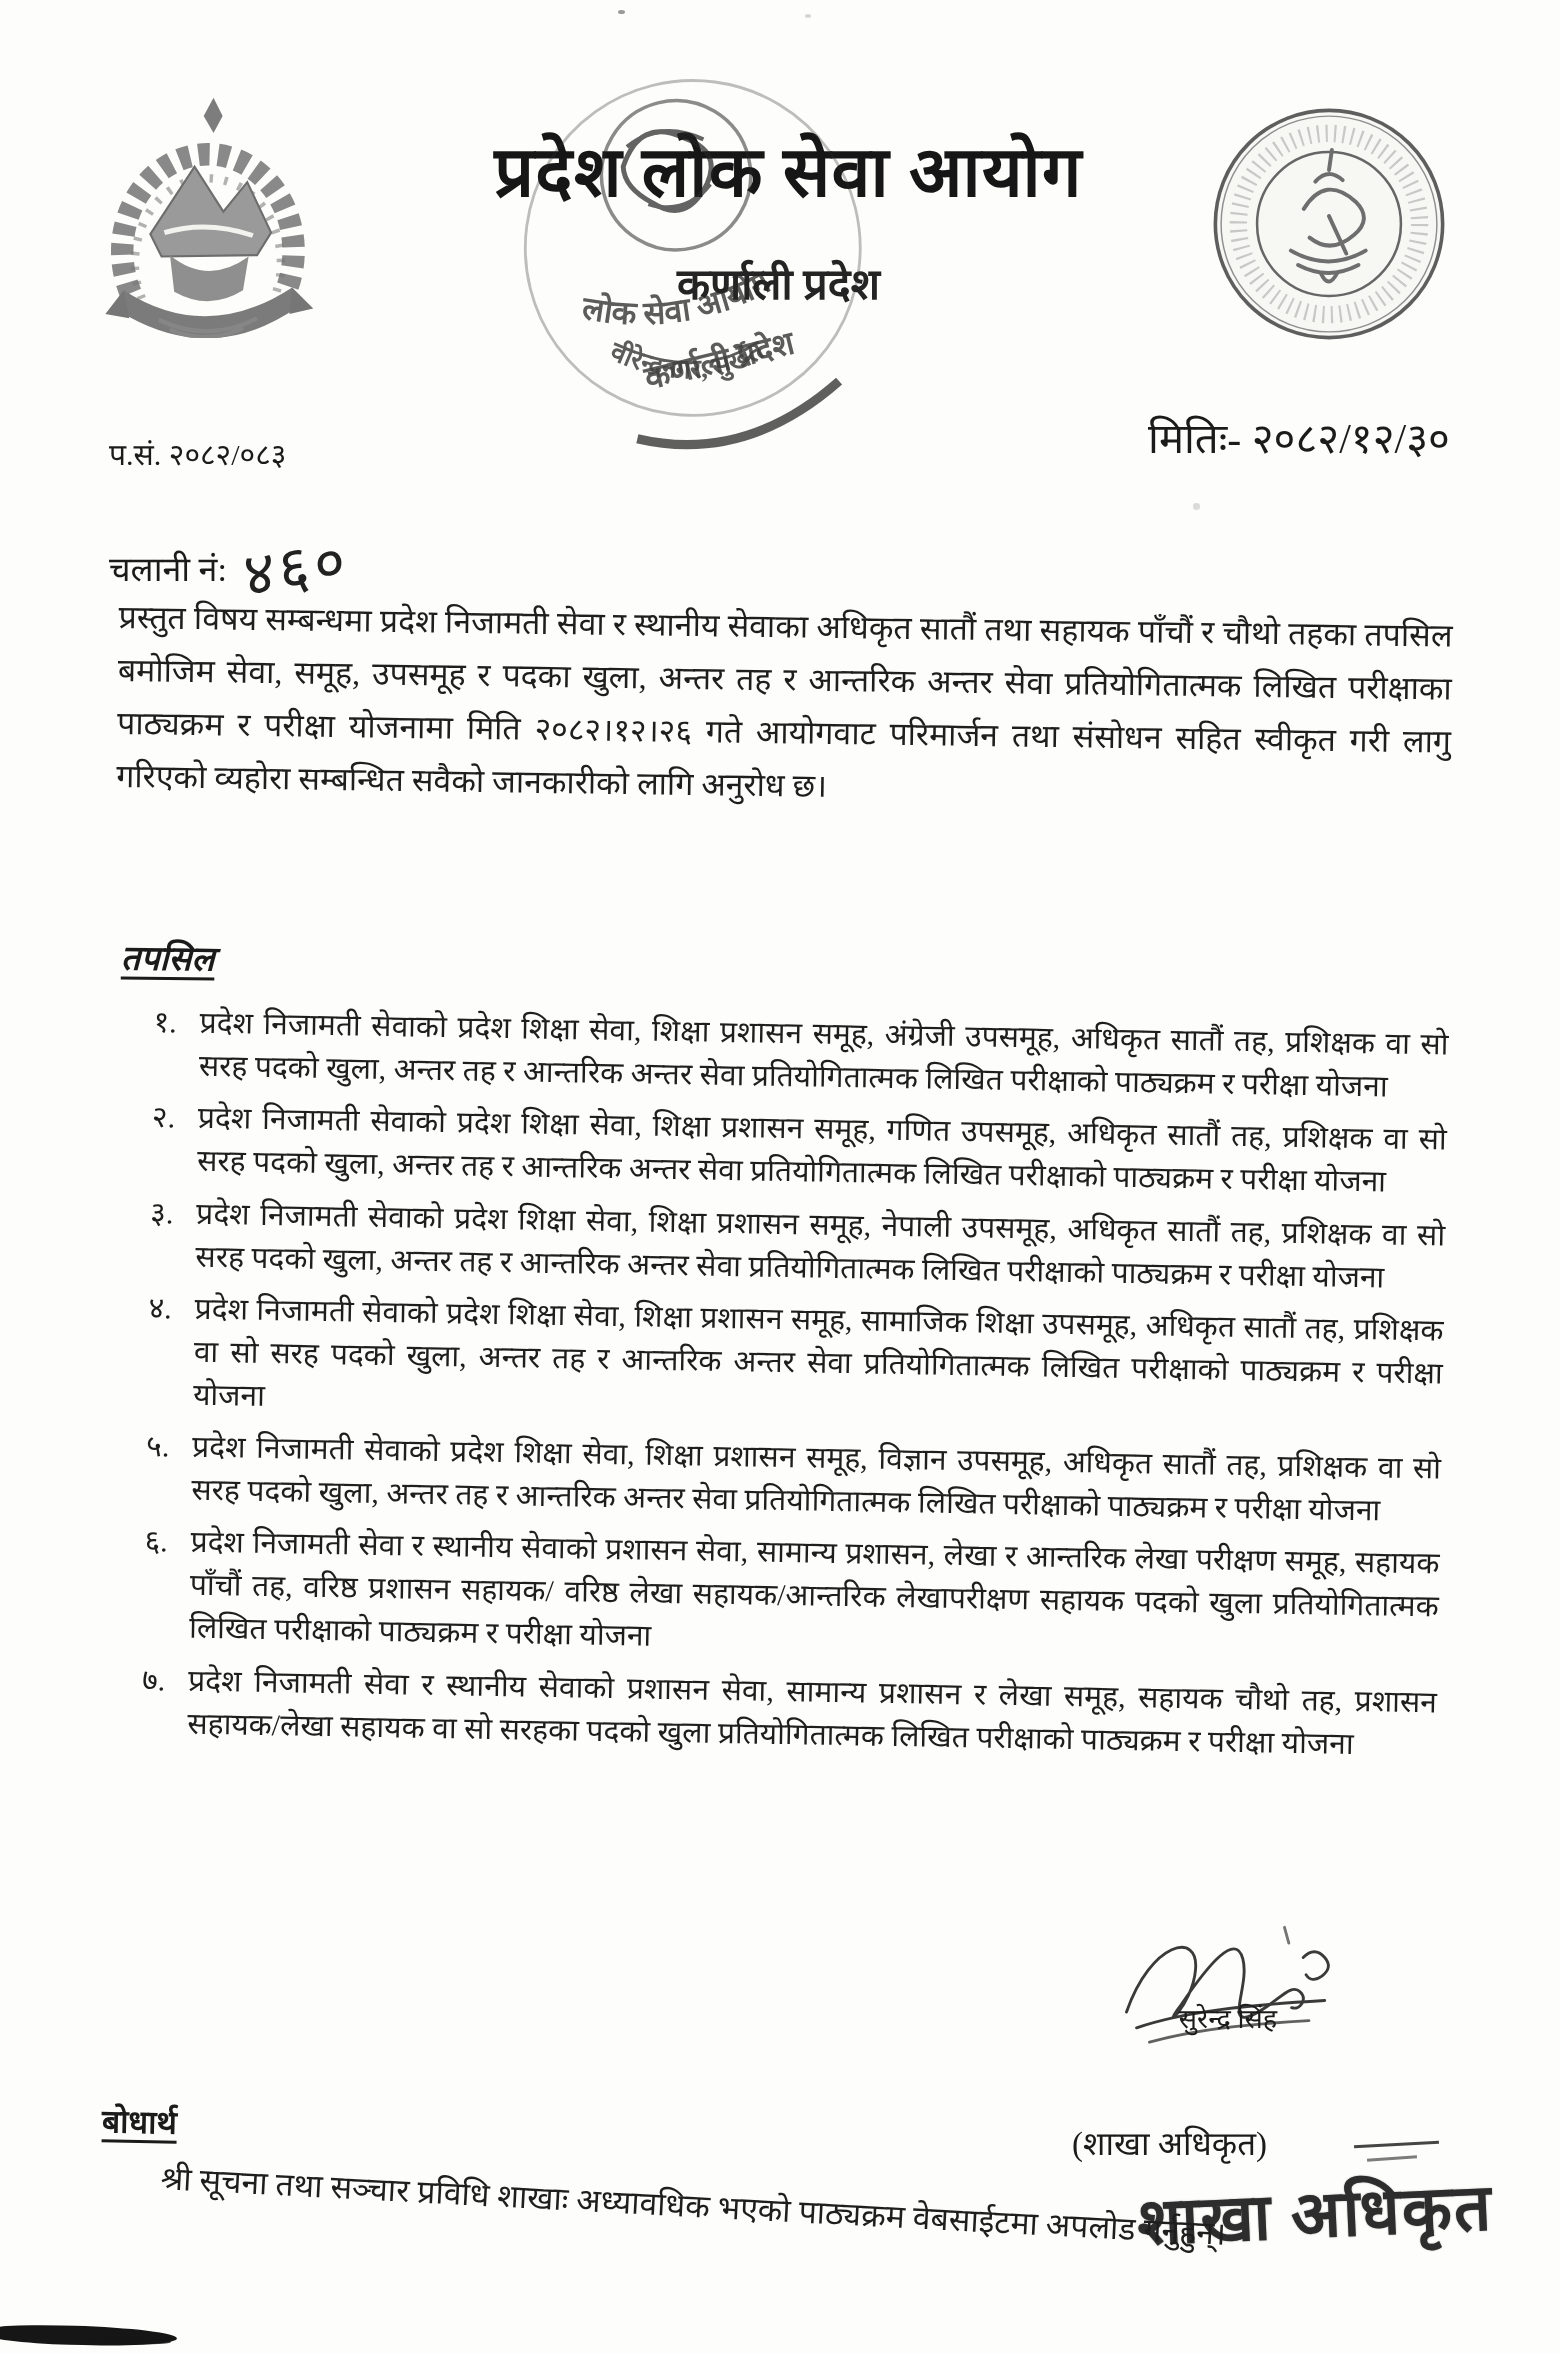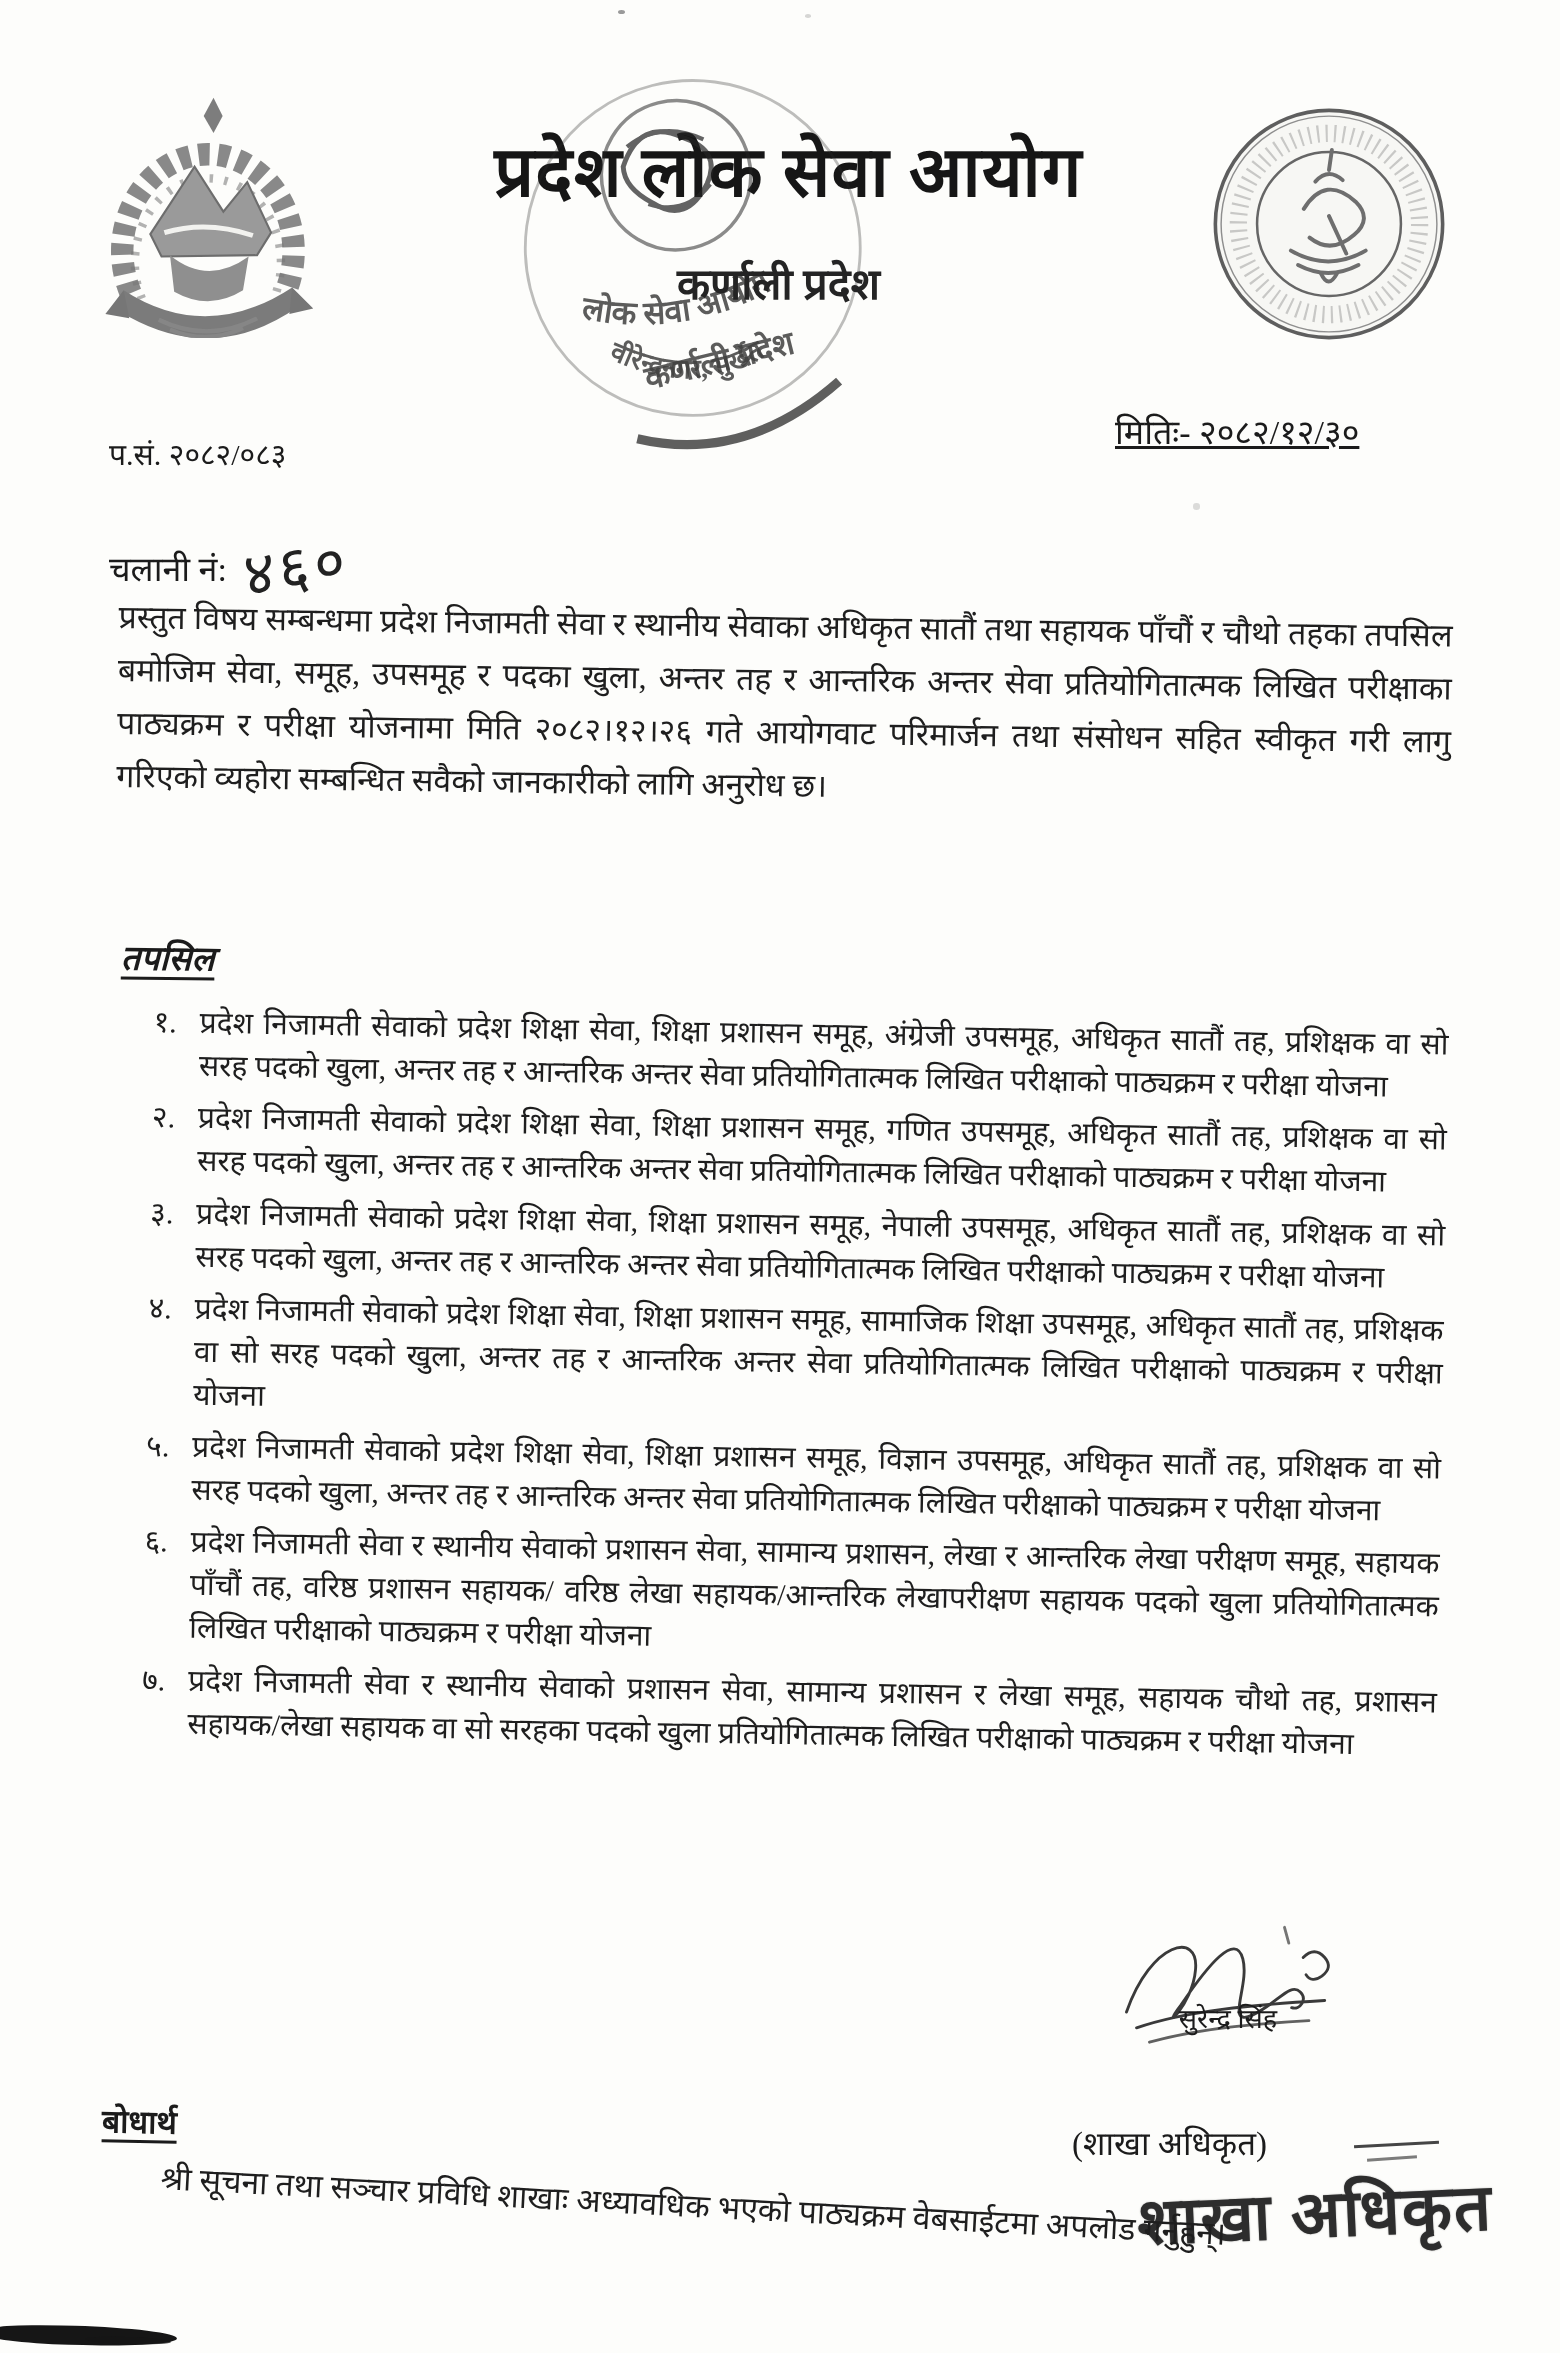--- a/index.html
+++ b/index.html
@@ -27,21 +27,21 @@
   }
   .hdr-stamp{position:absolute;left:502px;top:66px;width:389px;height:394px;opacity:.88;}
   
   .ref-no{position:absolute;left:109px;top:433px;font-size:30px;}
   .dispatch{position:absolute;left:109px;top:517px;font-size:34px;white-space:nowrap;}
   .dispatch .hand{
     display:inline-block;font-size:60px;font-weight:400;color:#222;
     transform:translateY(7.2px) rotate(-9deg) skewX(-5deg);
     margin-left:16px;letter-spacing:4.3px;
   }
-  .date{position:absolute;left:1115px;top:408px;font-size:34px;white-space:nowrap;text-decoration:underline;}
+  .date{position:absolute;left:1148px;top:408px;font-size:42px;white-space:nowrap;}
   
   .subject{position:absolute;left:0;top:533px;width:100%;text-align:center;font-size:34px;font-weight:600;}
   .body-par{
     position:absolute;left:119px;top:591px;width:1334px;
     font-size:32px;line-height:53px;text-align:justify;color:#1e1e1e;
     transform:rotate(.8deg);transform-origin:left top;
   }
   .details-head{
     position:absolute;left:121px;top:934px;font-size:34px;font-weight:600;
     text-decoration:underline;text-underline-offset:7.2px;transform:rotate(.6deg);font-style:italic;

